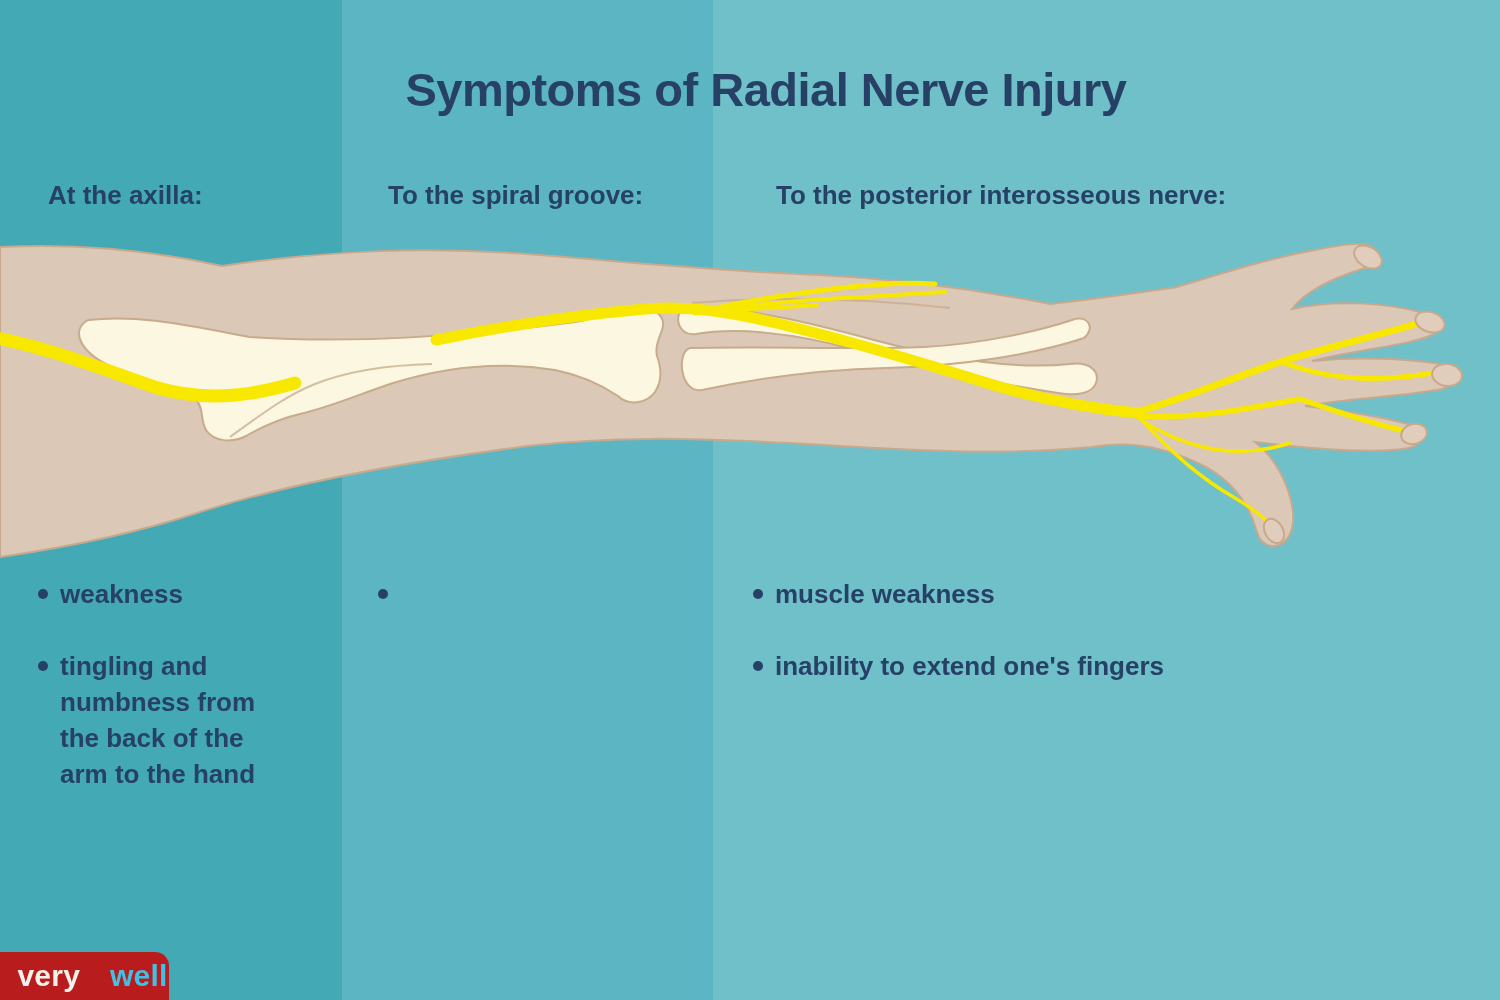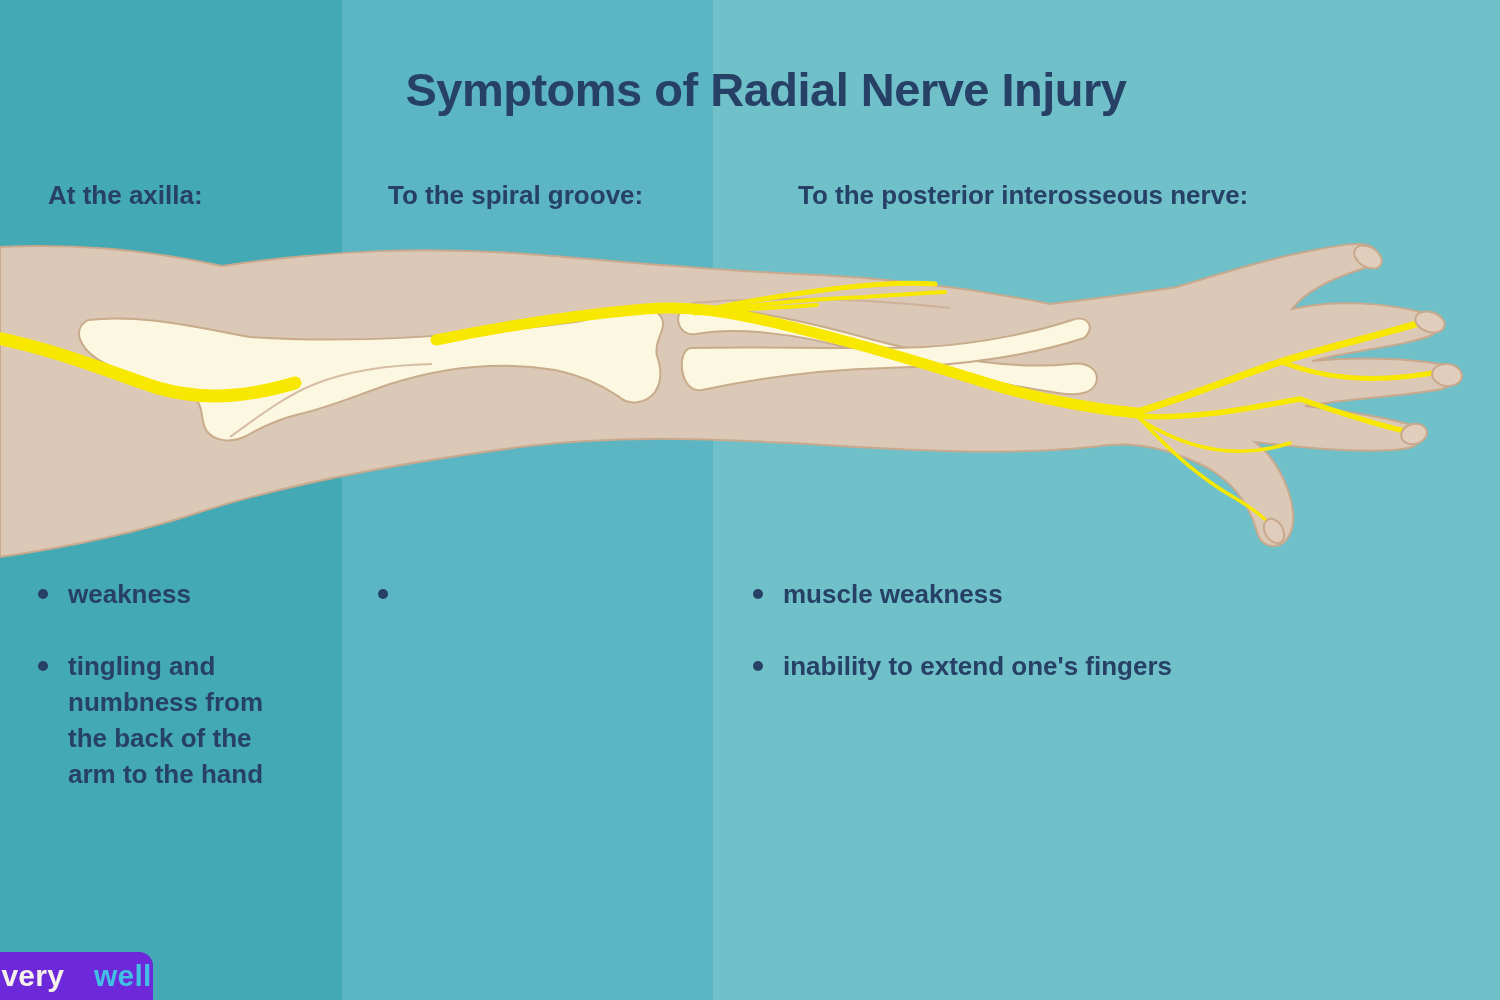--- a/index.html
+++ b/index.html
@@ -18,41 +18,41 @@
     position:absolute; top:46px; left:0; width:1500px; margin:16px;
     text-align:center; font-size:47px; font-weight:bold; color:#274066;
     letter-spacing:-0.5px;
   }
   .heading{
     position:absolute; top:172px; margin:8px;
     font-size:26px; font-weight:bold; color:#274066;
   }
   .h-left{left:40px;}
   .h-mid{left:380px;}
-  .h-right{left:790px;}
+  .h-right{left:768px;}
 
   .list{position:absolute; top:576px;}
   .list-left{left:38px; width:270px;}
   .list-mid{left:378px; width:330px;}
   .list-right{left:753px; width:480px;}
-  .item{display:flex; align-items:flex-start; margin-bottom:36px;gap:8px;}
+  .item{display:flex; align-items:flex-start; margin-bottom:36px;}
   .dot{
     flex:none; width:10px; height:10px; border-radius:50%;
     background:#274066; margin:13px 12px 0 0;
   }
   .txt{
     font-size:26px; font-weight:bold; color:#274066;
     line-height:36px; white-space:pre-line;
   }
 
   .logo{
     position:absolute; left:0; bottom:0; width:153px; height:48px;
-    background:#6d28d9; border-radius:0 14px 0 0;
+    background:#b91c1c; border-radius:0 14px 0 0;
     display:flex; align-items:center; justify-content:center;
-    font-size:30px; font-weight:bold; color:#f4f1ea; letter-spacing:0.2px;
+    font-size:30px; font-weight:bold; color:#f4f1ea; letter-spacing:0.2px;padding-left:16px;
   }
   .logo .suffix{color:#41c0e3;margin-left:30px;}
 
   
   .skin{fill:#dbc8b6; stroke:#c8a98d; stroke-width:2;}
   .bone{fill:#fcf7e1; stroke:#c8ab8b; stroke-width:2;}
   .nerve{fill:none; stroke:#f8e800; stroke-linecap:round; stroke-linejoin:round;}
   .fold{fill:none; stroke:#c8a98d; stroke-width:2; opacity:0.75;}
   .nail{fill:#e0cdbb; stroke:#c8a98d; stroke-width:2;}
 </style>

